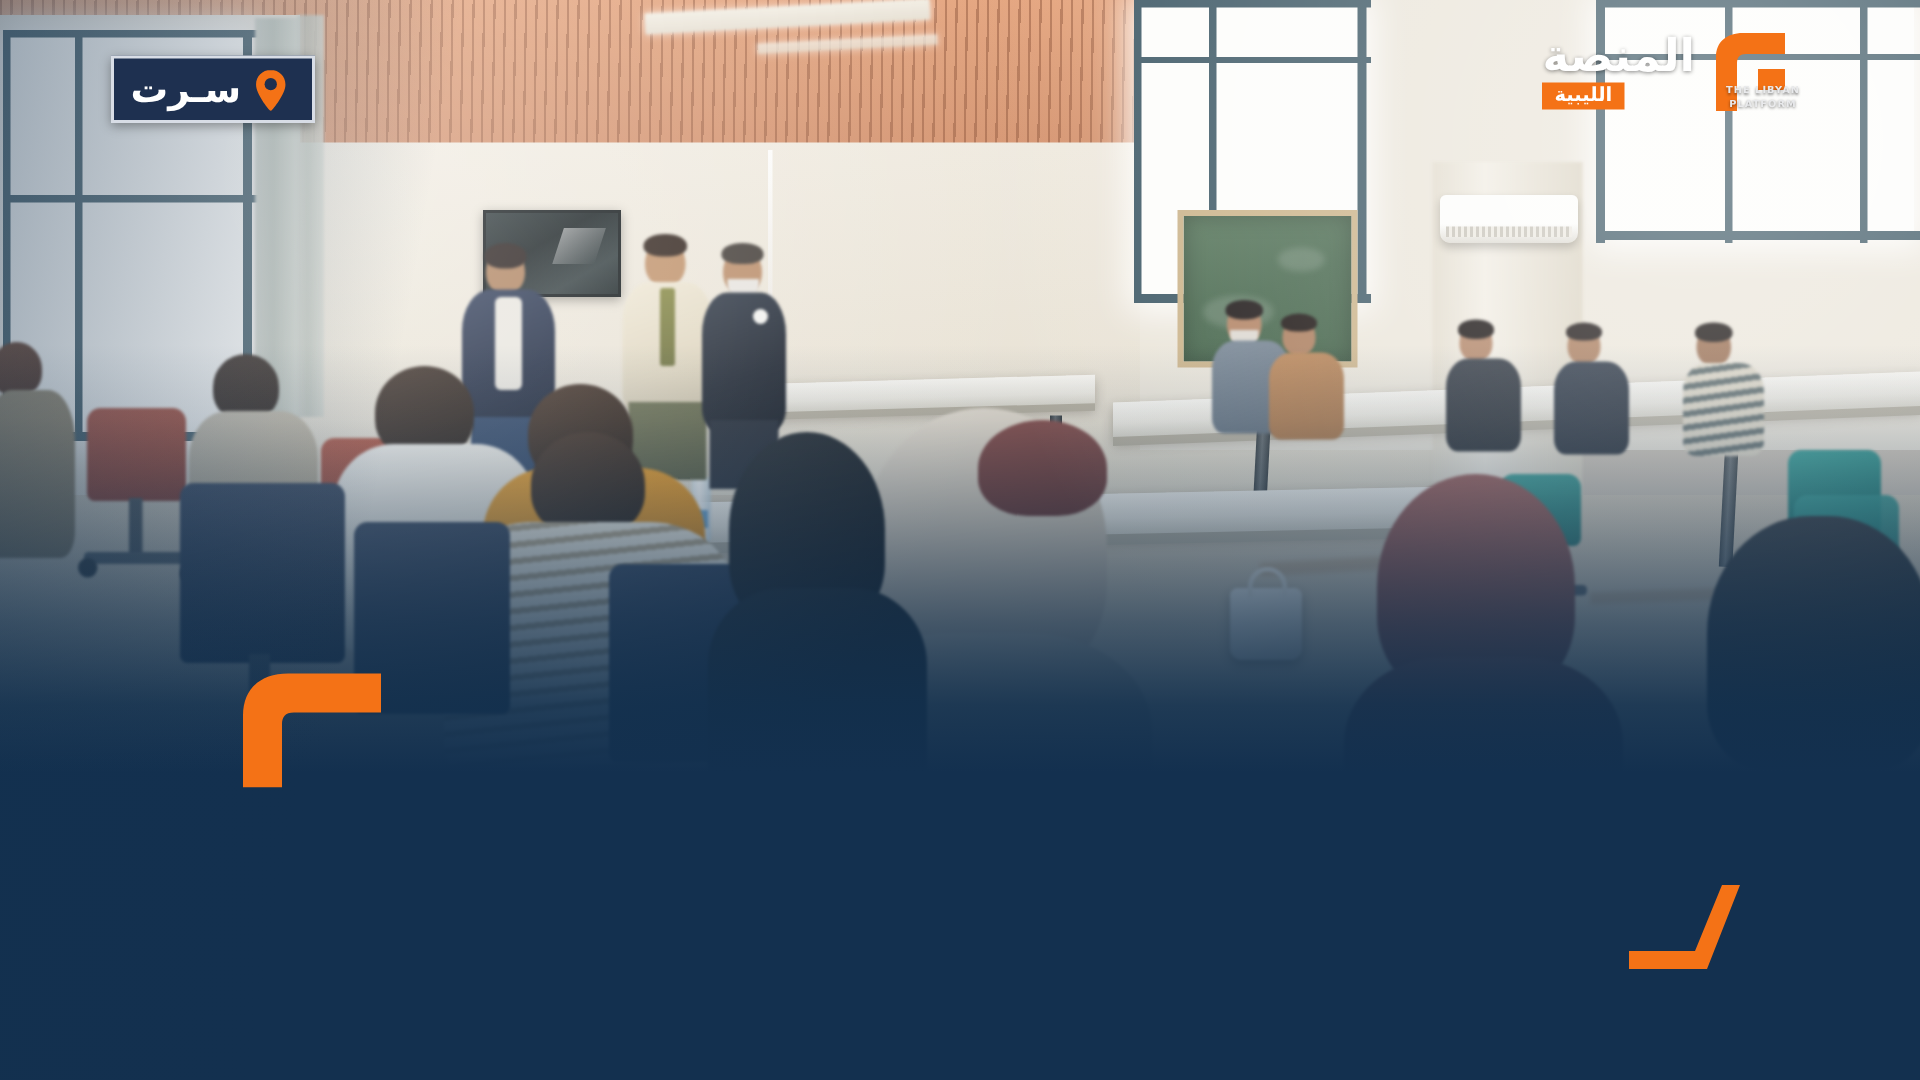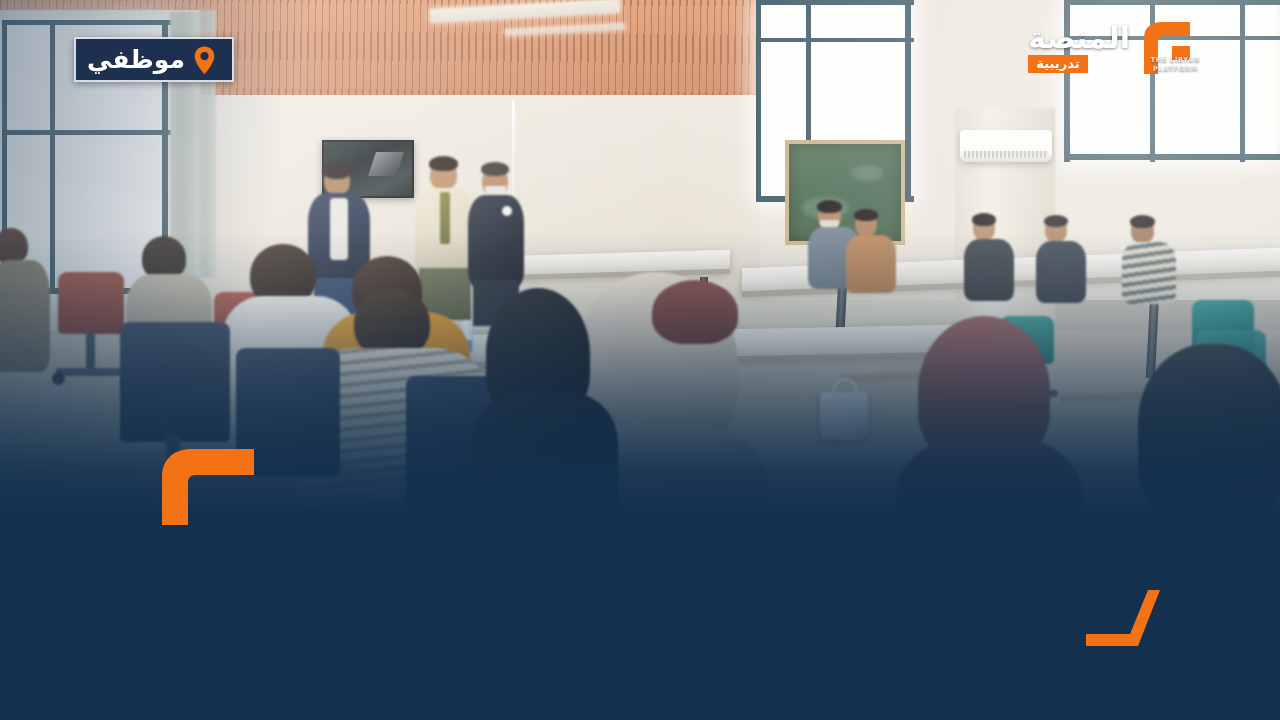--- a/index.html
+++ b/index.html
@@ -542,33 +542,33 @@
   <div id="fade"></div>
   <div id="fade-left"></div>
 
   <div id="loc-badge">
     <span class="pin">
       <svg viewBox="0 0 21 28" xmlns="http://www.w3.org/2000/svg" aria-hidden="true">
         <path d="M10.5 0.6C4.9 0.6 0.7 4.8 0.7 10.3c0 6.6 8.2 16.2 9.1 17.2 .4 .4 1 .4 1.4 0 .9-1 9.1-10.6 9.1-17.2 0-5.5-4.2-9.7-9.8-9.7z" fill="#f47216"></path>
         <circle cx="10.5" cy="10.1" r="4.1" fill="#1e3050"></circle>
       </svg>
     </span>
-    <span class="loc-text">موظفي</span>
+    <span class="loc-text">سـرت</span>
   </div>
 
   <div id="logo">
     <span class="mark">
       <svg viewBox="0 0 62 56" xmlns="http://www.w3.org/2000/svg" aria-hidden="true">
         <path d="M8 54 L8 18 C8 8 15 2 26 2 L54 2 L54 16 L28 16 C24 16 22 18 22 22 L22 54 Z" fill="#f47216"></path>
         <path d="M36 26 L54 26 L54 40 L36 40 Z" fill="#f47216"></path>
       </svg>
     </span>
     <span class="words">
       <span class="w-main">المنصة</span>
-      <span class="w-sub">تدريبية</span>
+      <span class="w-sub">الليبية</span>
     </span>
     <span class="w-en">THE LIBYAN
 PLATFORM</span>
   </div>
 
   <span class="bracket" id="bracket-tl">
     <svg viewBox="0 0 96 78" xmlns="http://www.w3.org/2000/svg" aria-hidden="true">
       <path d="M2 78 L2 30 C2 12 14 2 32 2 L94 2 L94 28 L36 28 C30 28 28 31 28 36 L28 78 Z" fill="#f47216"></path>
     </svg>
   </span>

